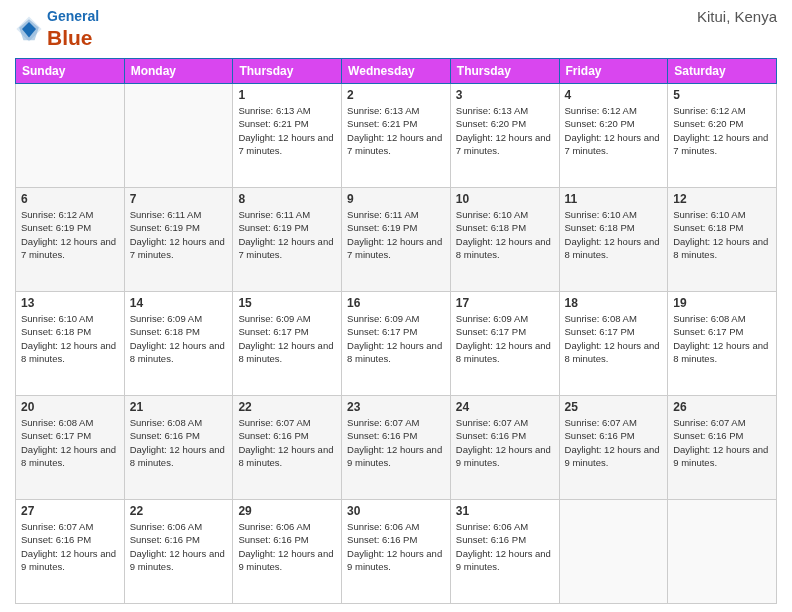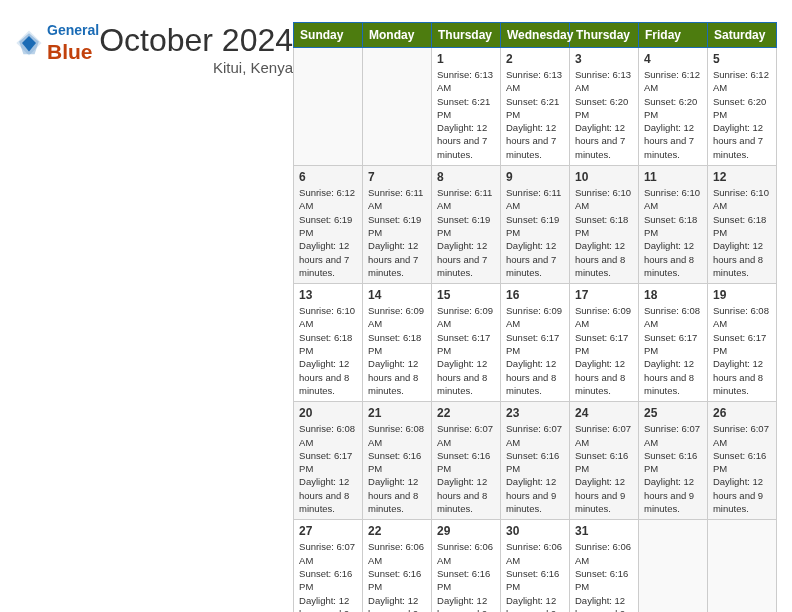--- a/index.html
+++ b/index.html
@@ -6,23 +6,23 @@
     body {
       font-family: Arial, sans-serif;
       background: #fff;
       width: 792px;
       height: 612px;
       overflow: hidden;
     }
     .page {
       width: 792px;
       height: 612px;
-      padding: 22px 15px;
+      padding: 8px 15px;
       display: flex;
-      flex-direction: row;
+      flex-direction: column;
     }
     .header {
       display: flex;
       justify-content: space-between;
       align-items: flex-start;
       margin-bottom: 8px;
     }
     .logo {
       display: flex;
       align-items: center;
@@ -53,21 +53,21 @@
       font-size: 15px;
       color: #555;
     }
     .calendar {
       flex: 1;
       border-collapse: collapse;
       width: 100%;
       table-layout: fixed;
     }
     .calendar thead tr th {
-      background-color: #4d7c0f;
+      background-color: #d946ef;
       color: #fff;
       text-align: left;
       padding: 5px 6px;
       font-size: 12px;
       font-weight: bold;
       border: 1px solid #1a6bb5;
     }
     .calendar tbody tr td {
       border: 1px solid #ccc;
       vertical-align: top;
@@ -106,21 +106,20 @@
         <polygon points="20,2 38,20 20,38 2,20" fill="#1a6bb5" opacity="0.15"></polygon>
         <polygon points="20,6 34,18 28,36 12,36 6,18" fill="#1a6bb5" opacity="0.3"></polygon>
         <polygon points="20,10 30,20 20,32 10,20" fill="#1a6bb5"></polygon>
       </svg>
       <div class="logo-text">
         <div><span>General</span></div>
         <div><span style="color:#c2410c;font-weight:bold;font-size:21px;">Blue</span></div>
       </div>
     </div>
     <div class="title-block">
-      <div class="month-title">October 2024</div>
       <div class="location">Kitui, Kenya</div>
     </div>
   </div>
 
   <table class="calendar">
     <thead>
       <tr>
       <th>Sunday</th>
           <th>Monday</th>
           <th>Thursday</th>

